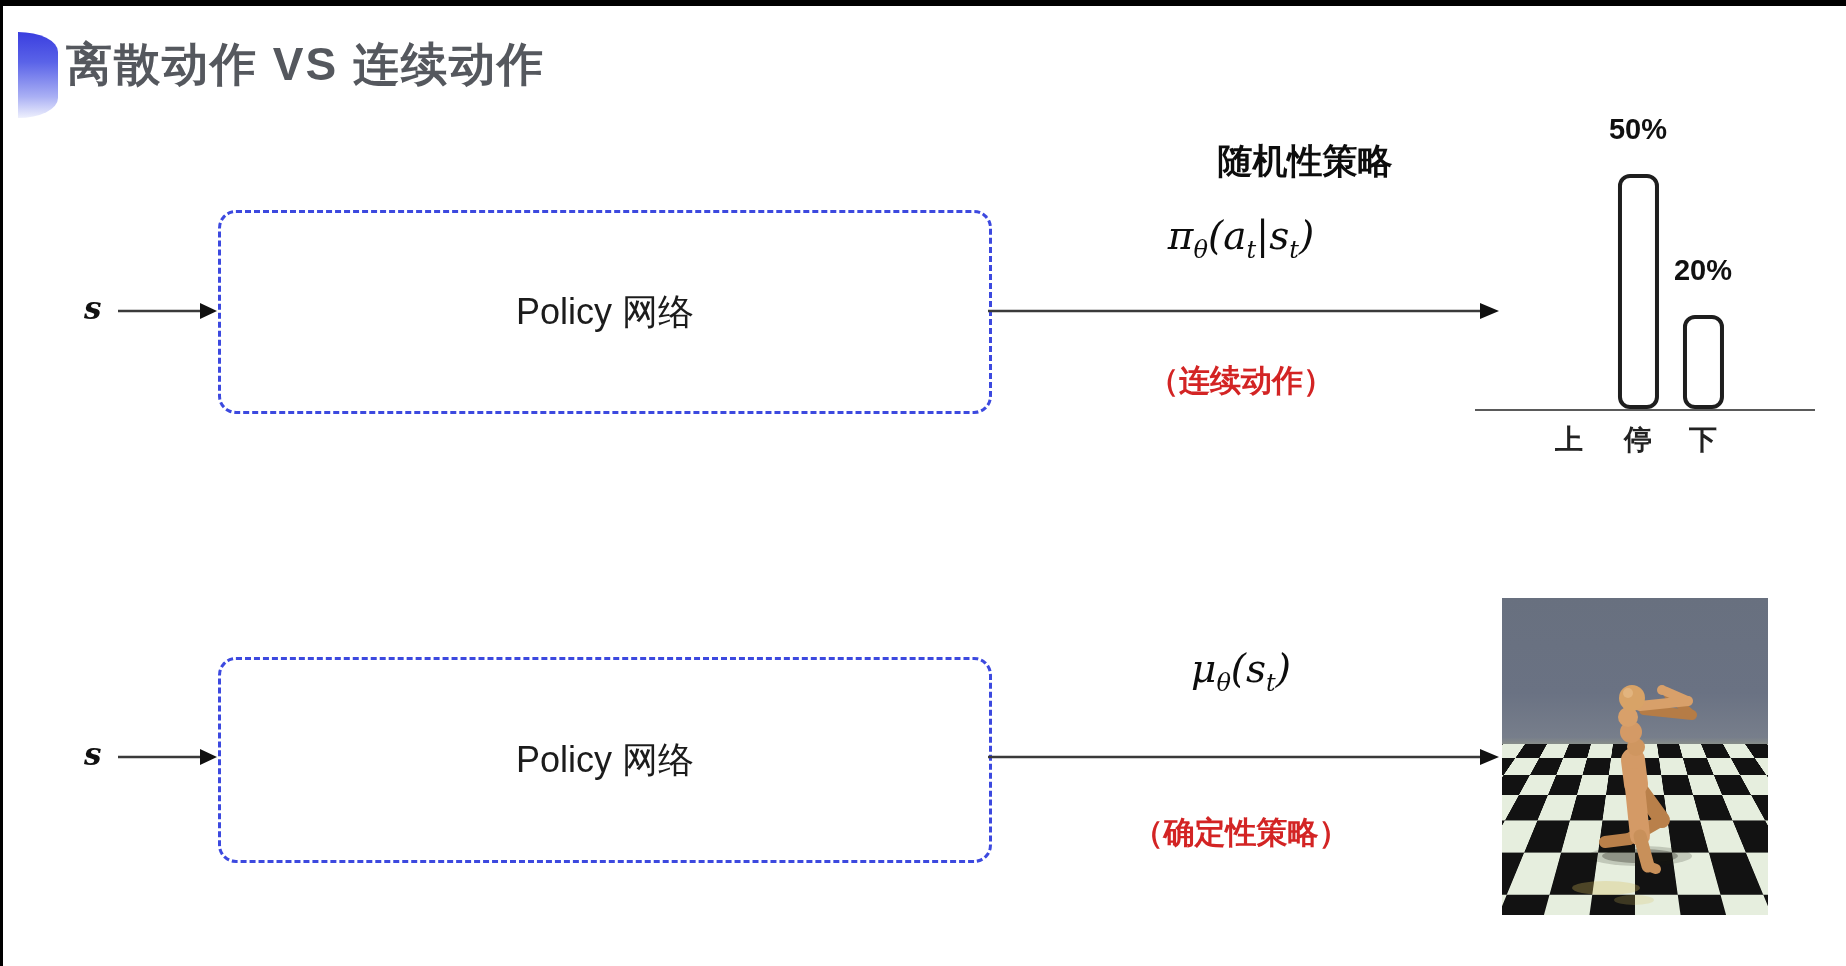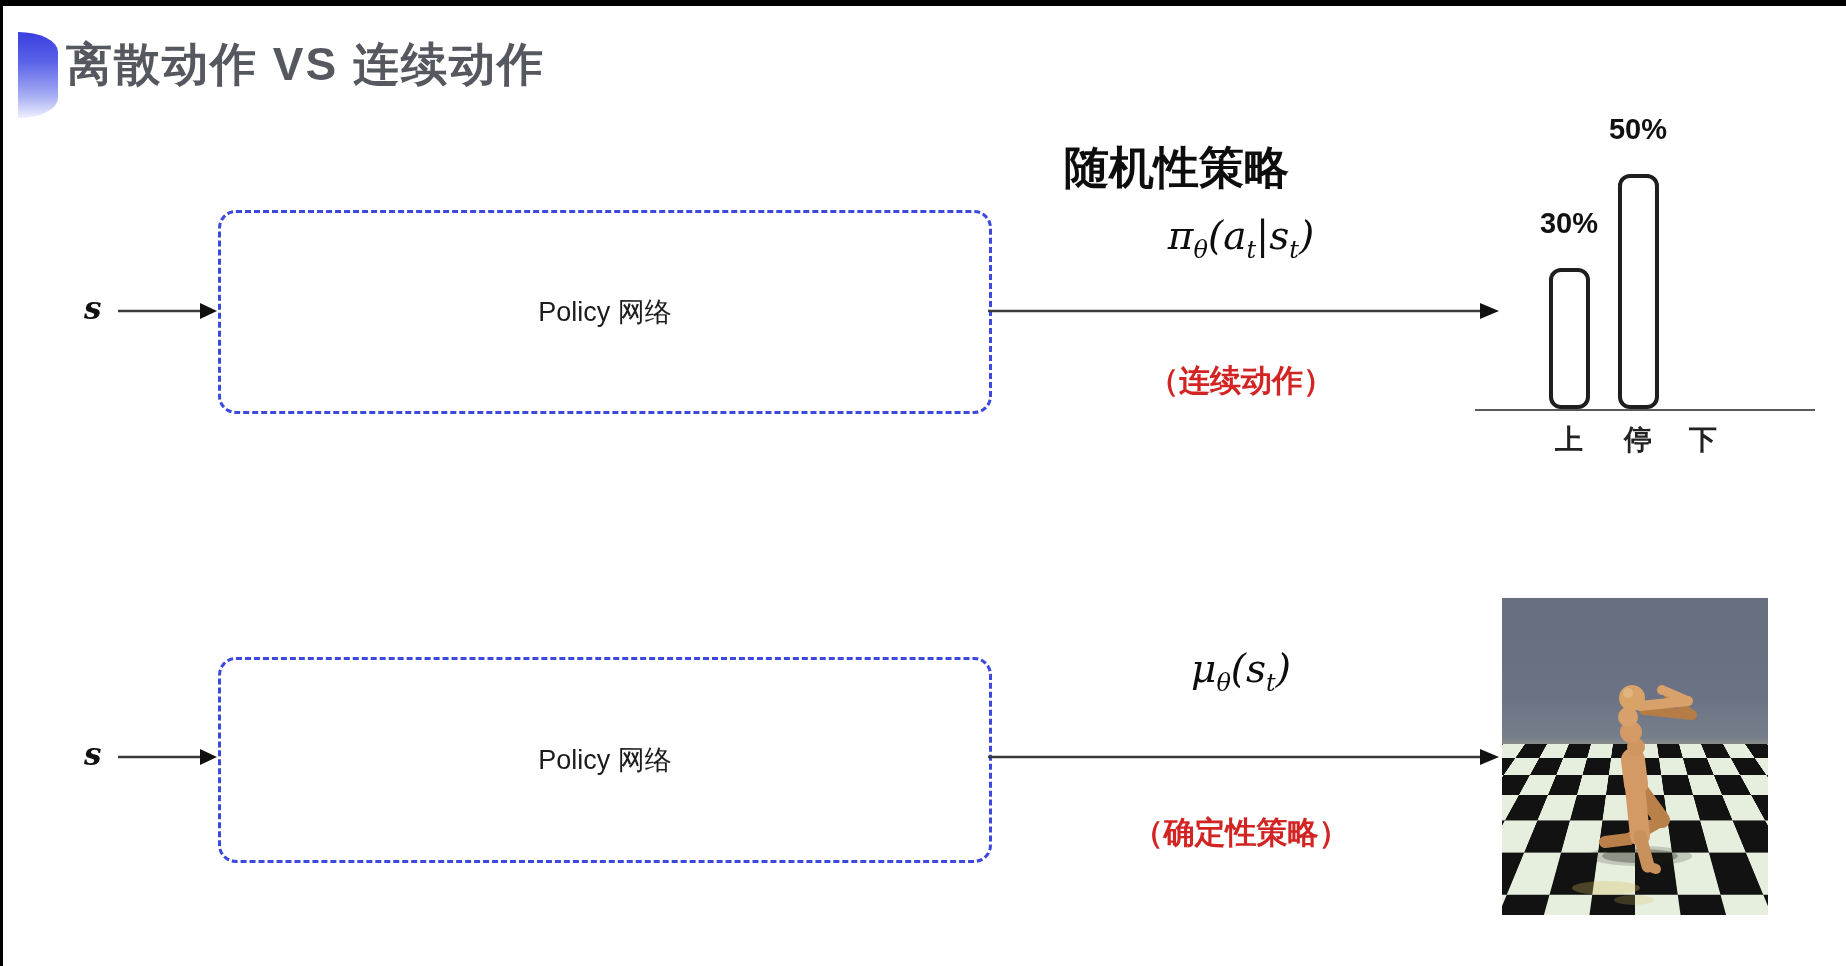--- a/index.html
+++ b/index.html
@@ -26,29 +26,29 @@
     position:absolute;font-family:"DejaVu Serif",serif;font-style:italic;
     font-size:31px;font-weight:600;color:#111;
   }
   .s1{left:84px;top:290px;} .s2{left:84px;top:736px;}
 
   
   .policy-box{
     position:absolute;left:218px;width:768px;
     border:3px dashed var(--accent_blue,#3c49df);border-radius:18px;
     display:flex;align-items:center;justify-content:center;
-    font-size:27px;color:#1c1c1c;background:transparent;
+    font-size:36px;color:#1c1c1c;background:transparent;
   }
   .box1{top:210px;height:198px;} .box2{top:657px;height:200px;}
 
   .arrow{position:absolute;overflow:visible;}
 
   
-  .policy-type{position:absolute;left:1064px;width:322px;
-    font-size:45px;font-weight:600;color:#0d0d0d;}
+  .policy-type{position:absolute;left:1144px;width:322px;text-align:center;
+    font-size:35px;font-weight:600;color:#0d0d0d;}
   .pt1{top:138px;} .pt2{top:622px;}
   .formula{position:absolute;left:1080px;width:322px;text-align:center;
     font-family:"DejaVu Serif",serif;font-style:italic;font-size:39px;color:#0d0d0d;}
   .formula sub{font-size:24px;font-style:italic;}
   .f1{top:213px;} .f2{top:646px;}
   .action-note{position:absolute;left:1076px;width:330px;text-align:center;
     font-size:31px;font-weight:600;color:var(--note_red,#d32424);}
   .an1{top:360px;} .an2{top:812px;}
 
   
@@ -103,27 +103,27 @@
 
   <div class="policy-type pt1">随机性策略</div>
 
   <div class="formula f1">
     <span>π</span><sub>θ</sub><span>(</span><span>a</span><sub>t</sub><span>|</span><span>s</span><sub>t</sub><span>)</span>
   </div>
 
   <div class="action-note an1">（连续动作）</div>
 
   <div class="chart">
-    <div class="bar-col bc1">
-      <span class="bar-value">30%</span>
-      <div class="bar" style="height: 141px;"></div>
-    </div>
     <div class="bar-col bc2">
       <span class="bar-value">50%</span>
       <div class="bar" style="height: 235px;"></div>
+    </div>
+    <div class="bar-col bc3">
+      <span class="bar-value">20%</span>
+      <div class="bar" style="height: 94px;"></div>
     </div>
     <div class="chart-baseline"></div>
     <span class="cat-label cl1">上</span>
     <span class="cat-label cl2">停</span>
     <span class="cat-label cl3">下</span>
   </div>
 
   <span class="s-label s2">s</span>
 
   <svg class="arrow" style="left:116px;top:746px;" width="102" height="22">

